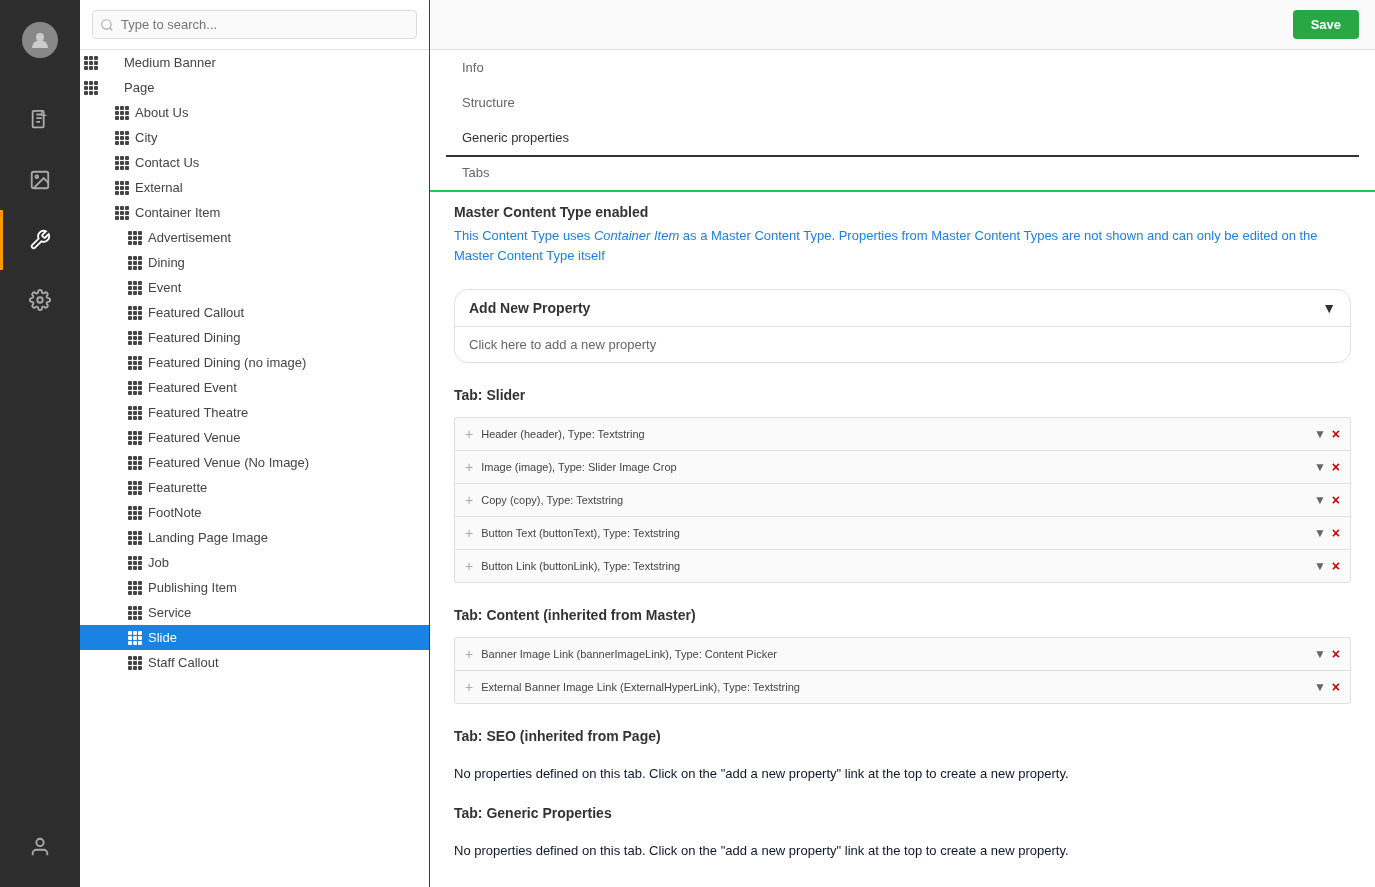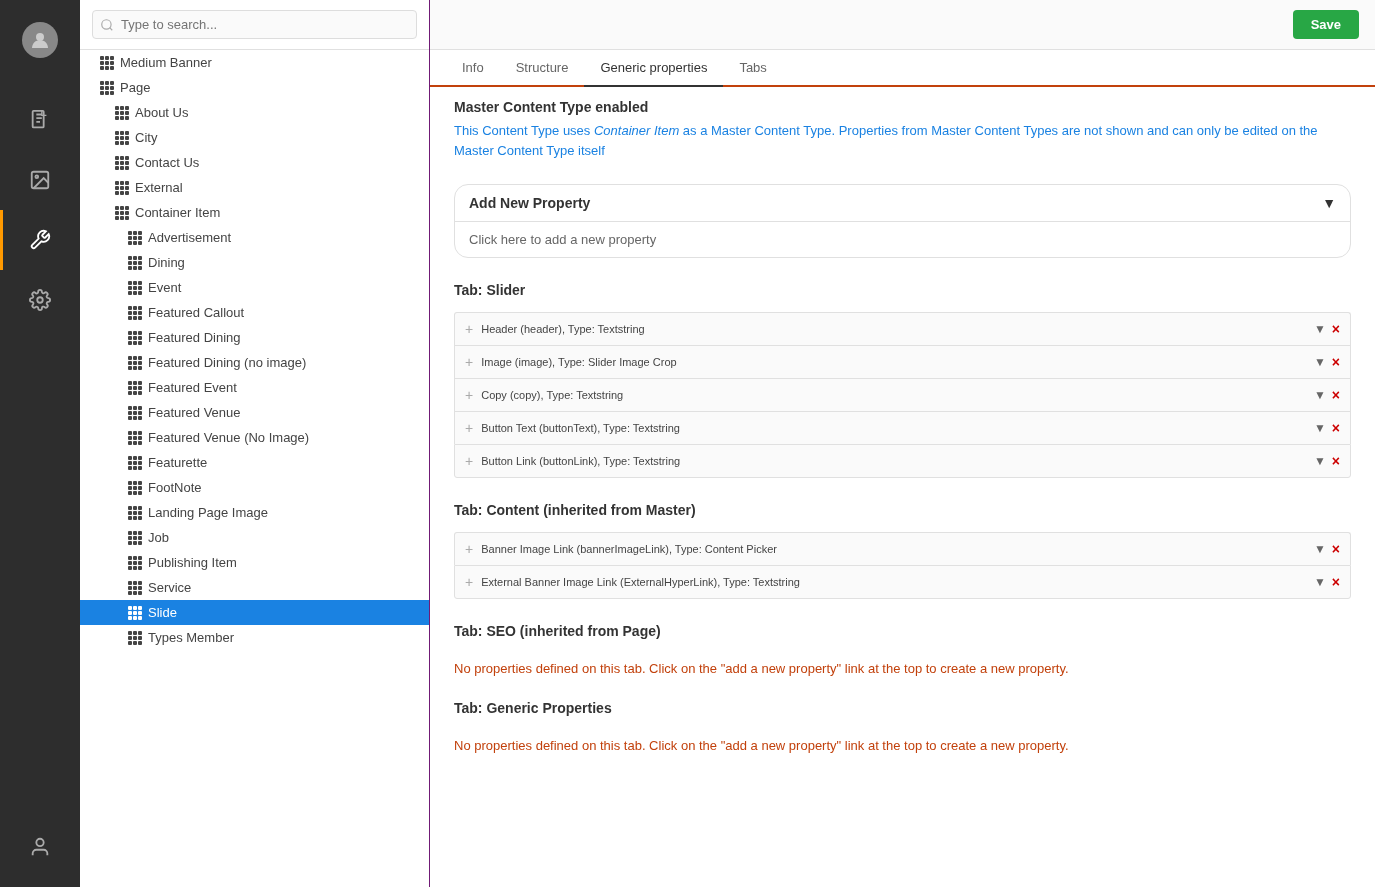--- a/index.html
+++ b/index.html
@@ -88,21 +88,21 @@
     }
     .tree-item.active { background: #1a82e2; color: #fff; }
     .tree-item .grid-icon {
       width: 14px; height: 14px; margin-right: 6px; flex-shrink: 0;
       display: grid; grid-template-columns: 1fr 1fr 1fr; gap: 1px;
     }
     .tree-item .grid-icon span {
       background: currentColor;
       border-radius: 1px;
     }
-    .tree-item.level-0 { padding-left: 20px; font-weight: 500; }
+    .tree-item.level-0 { padding-left: 4px; font-weight: 500; gap: 20px; }
     .tree-item.level-1 { padding-left: 35px; }
     .tree-item.level-2 { padding-left: 48px; }
 
     
     .main {
       flex: 1;
       display: flex;
       flex-direction: column;
       overflow: hidden;
       background: #fff;
@@ -120,23 +120,24 @@
       color: #fff;
       border: none;
       padding: 7px 18px;
       border-radius: 4px;
       font-size: 13px;
       font-weight: 600;
       cursor: pointer;
     }
     .tabs-bar {
       display: flex;
-      border-bottom: 2px solid #c2410c;
+      border-bottom: 2px solid #22c55e;
       padding: 0 16px;
       background: #fff;
+      flex-direction: column;
     }
     .tab {
       padding: 10px 16px;
       cursor: pointer;
       color: #666;
       font-size: 13px;
       border-bottom: 2px solid transparent;
       margin-bottom: -2px;
     }
     .tab.active { color: #333; border-bottom: 2px solid #333; font-weight: 500; }
@@ -194,21 +195,21 @@
     }
     .tab-section-header {
       font-size: 14px;
       font-weight: 600;
       color: #333;
       margin-bottom: 8px;
       padding-bottom: 6px;
     }
     .tab-section-note {
       font-size: 13px;
-      color: #c2410c;
+      color: #0f172a;
       margin-top: 16px;
     }
     .property-row {
       display: flex;
       align-items: center;
       padding: 8px 10px;
       border: 1px solid #e0e0e0;
       border-bottom: none;
       background: #fafafa;
     }
@@ -503,20 +504,34 @@
           <span></span>
           <span></span>
           <span></span>
           <span></span>
           <span></span>
           <span></span>
           <span></span>
           <span></span>
           <span></span>
         </div>
+        <span>Featured Theatre</span>
+      </div>
+      <div class="tree-item level-2">
+        <div class="grid-icon">
+          <span></span>
+          <span></span>
+          <span></span>
+          <span></span>
+          <span></span>
+          <span></span>
+          <span></span>
+          <span></span>
+          <span></span>
+        </div>
         <span>Featured Venue</span>
       </div>
       <div class="tree-item level-2">
         <div class="grid-icon">
           <span></span>
           <span></span>
           <span></span>
           <span></span>
           <span></span>
           <span></span>
@@ -629,21 +644,21 @@
           <span></span>
           <span></span>
           <span></span>
           <span></span>
           <span></span>
           <span></span>
           <span></span>
           <span></span>
           <span></span>
         </div>
-        <span>Types Member</span>
+        <span>Staff Callout</span>
       </div>
     </div>
 </div>
 
 <div class="main">
   <div class="top-bar">
     <button class="save-btn">Save</button>
   </div>
   <div class="tabs-bar">
 

